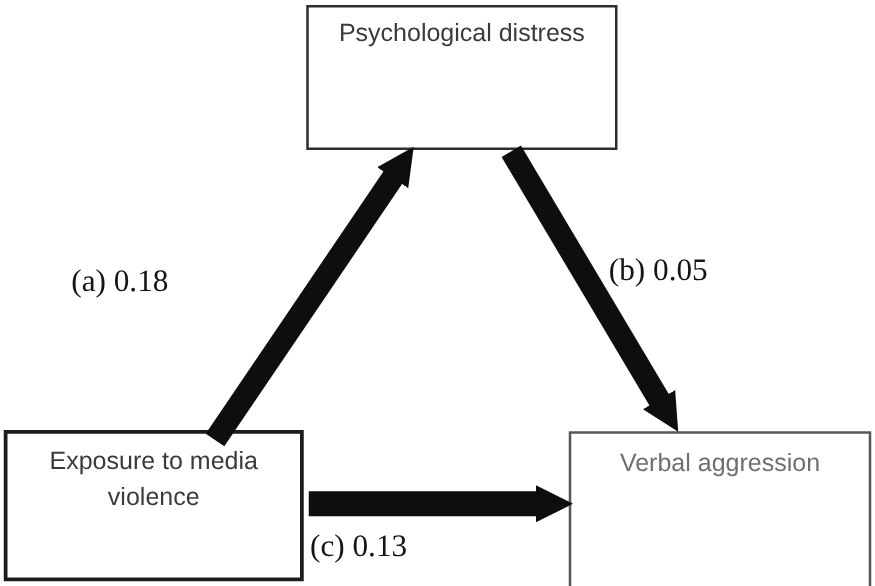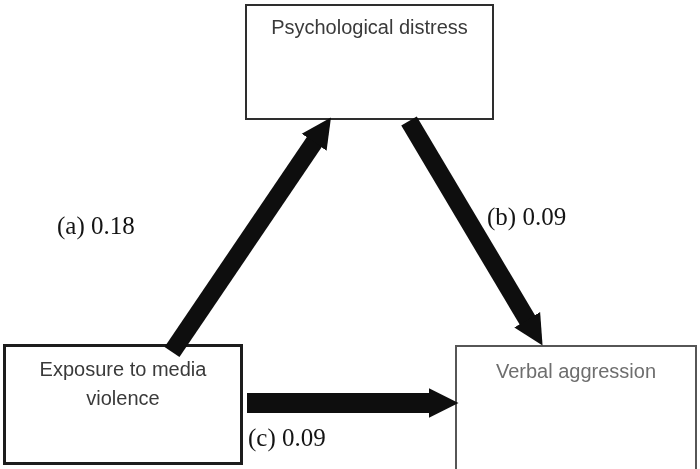--- a/index.html
+++ b/index.html
@@ -91,16 +91,16 @@
       <marker id="ah" viewBox="0 0 10 10" refX="0.5" refY="5" markerWidth="30" markerHeight="44" orient="auto" markerUnits="userSpaceOnUse">
         <path d="M 0 0 L 10 5 L 0 10 z" fill="#0e0e0e"></path>
       </marker>
     </defs>
     <line x1="172" y1="352" x2="315" y2="141" stroke-width="18" marker-end="url(#ah)" stroke="#0e0e0e"></line>
     <line x1="409" y1="121" x2="528" y2="321" stroke-width="18" marker-end="url(#ah)" stroke="#0e0e0e"></line>
     <line x1="247" y1="403" x2="430" y2="403" stroke-width="20" marker-end="url(#ah)" stroke="#0e0e0e"></line>
   </svg>
 
   <div class="path-label label-a">(a) 0.18</div>
-  <div class="path-label label-b">(b) 0.09</div>
-  <div class="path-label label-c">(c) 0.09</div>
+  <div class="path-label label-b">(b) 0.05</div>
+  <div class="path-label label-c">(c) 0.13</div>
 
 </div>
 
 </body></html>

